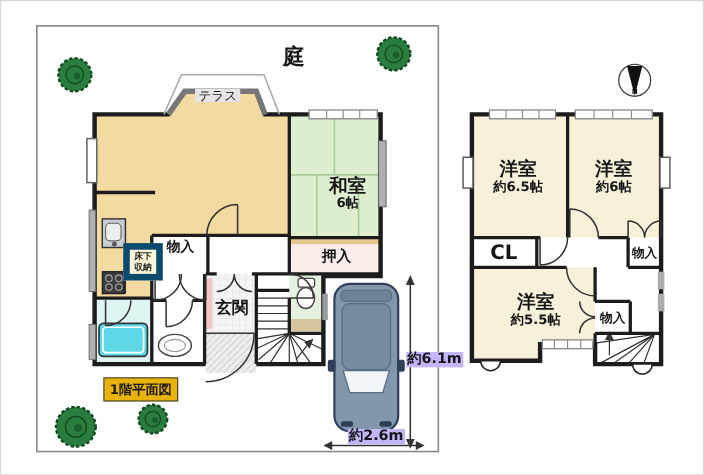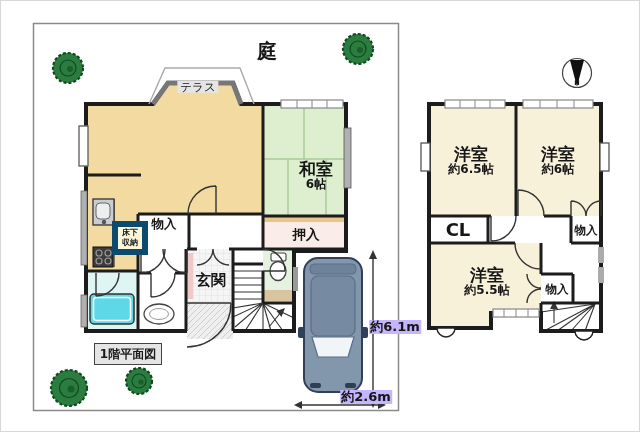--- a/index.html
+++ b/index.html
@@ -14,21 +14,21 @@
   .garden{font-size:20px;font-weight:700;}
   .terrace{font-size:11.5px;background:#e5e5e5;padding:0 3px;margin-top:16px;}
   .room-main{font-size:20px;font-weight:600;}
   .room-main .size{font-size:18px;display:block;}
   .room-mid{font-size:17px;font-weight:600;}
   .room-mid .size{font-size:12px;display:block;}
   .small-lbl{font-size:11.5px;font-weight:600;}
   .oshiire{font-size:13.5px;font-weight:600;}
   .genkan{font-size:15px;font-weight:600;}
   .cl{font-size:18px;font-weight:600;}
-  .caption{position:absolute;border:1.3px solid #444;background:#e5e5e5;
+  .caption{position:absolute;border:1.3px solid #444;background:#eab308;
            font-size:12px;font-weight:600;display:flex;align-items:center;
            justify-content:center;transform:none;}
   .yukashita{position:absolute;border:6px solid #0c4a6e;background:#fcf6d8;
              font-size:8px;line-height:1.25;font-weight:600;width:24px;height:22px;
              display:flex;align-items:center;justify-content:center;text-align:center;
              word-break:break-all;padding:0;}
   .yukashita span{width:18px;display:block;}
   .dim{font-size:13px;font-weight:600;background:#c4b5fd;padding:0 1px;}
   .north{font-size:6.5px;font-weight:700;}
 </style>
@@ -237,16 +237,16 @@
 </div>
 <div class="lbl room-mid" style="left:486px;top:281px;">
   <span>洋室</span>
   <span class="size">約5.5帖</span>
 </div>
 <div class="lbl cl" style="left:457px;top:229px;">CL</div>
 <div class="lbl small-lbl" style="left:585px;top:229px;">物入</div>
 <div class="lbl small-lbl" style="left:556px;top:288px;">物入</div>
 
 <div class="lbl dim" style="left:394px;top:326px;">約6.1m</div>
-<div class="lbl dim" style="left:341px;top:396px;margin-left:24px;">約2.6m</div>
+<div class="lbl dim" style="left:341px;top:396px;">約2.6m</div>
 <div class="lbl north" style="left:576px;top:83px;">N</div>
 
 </div>
 
 </body></html>

